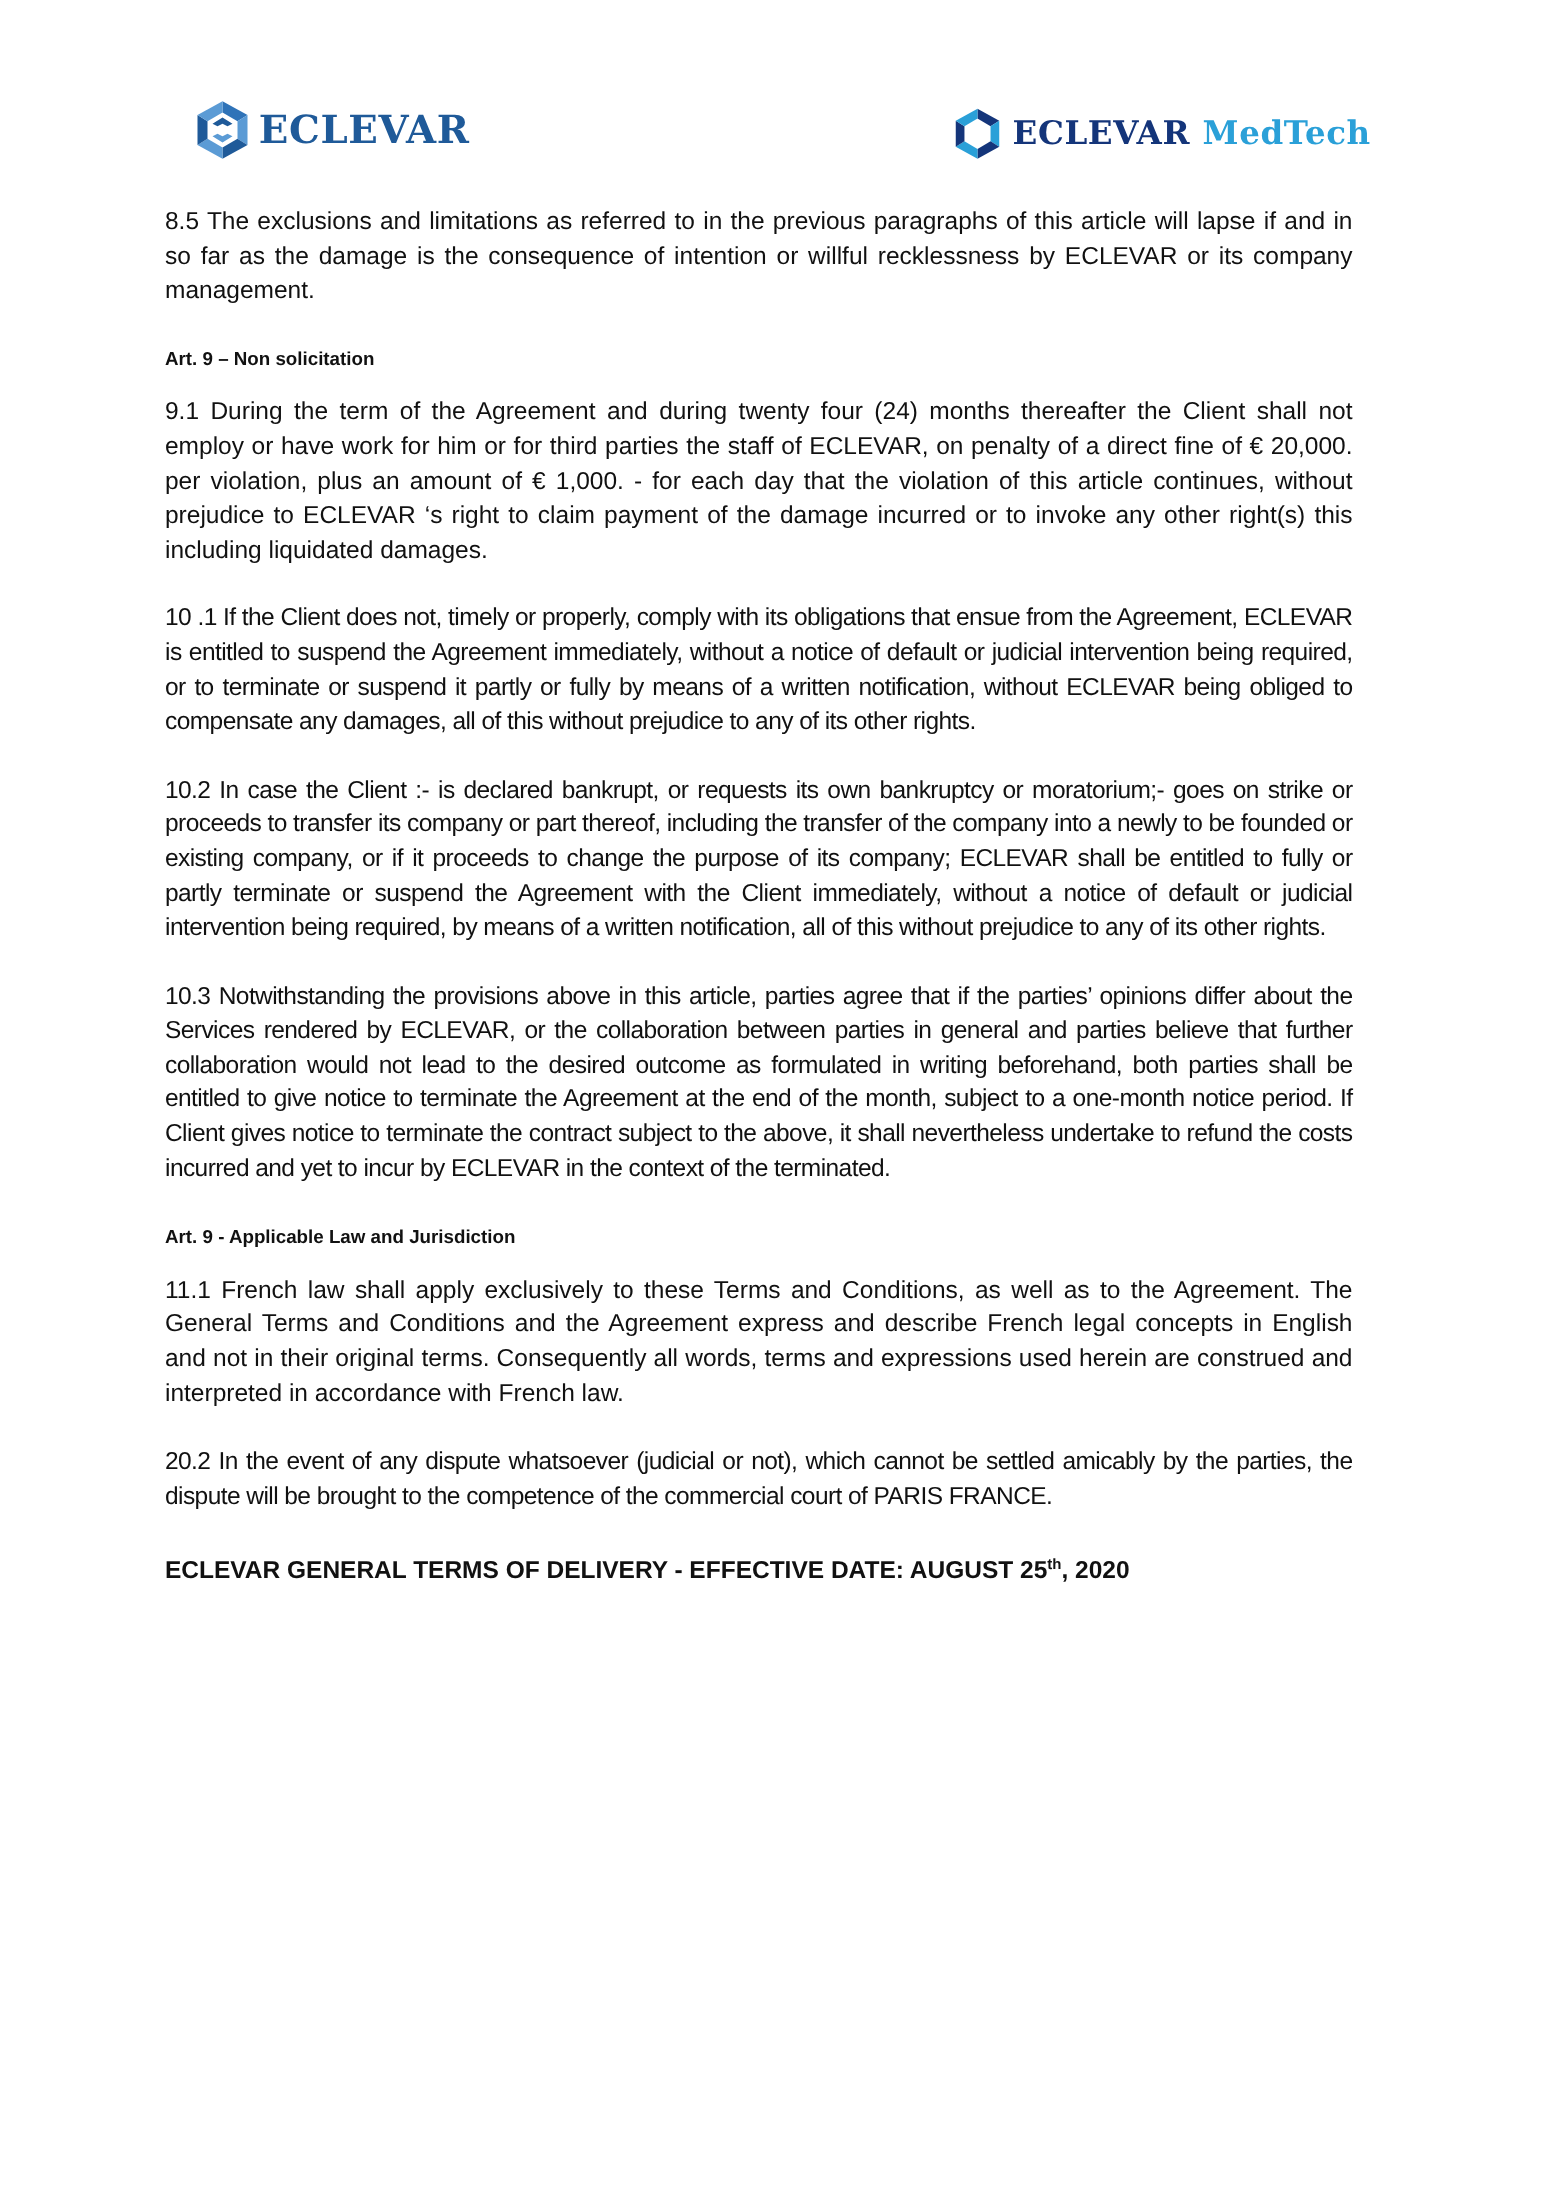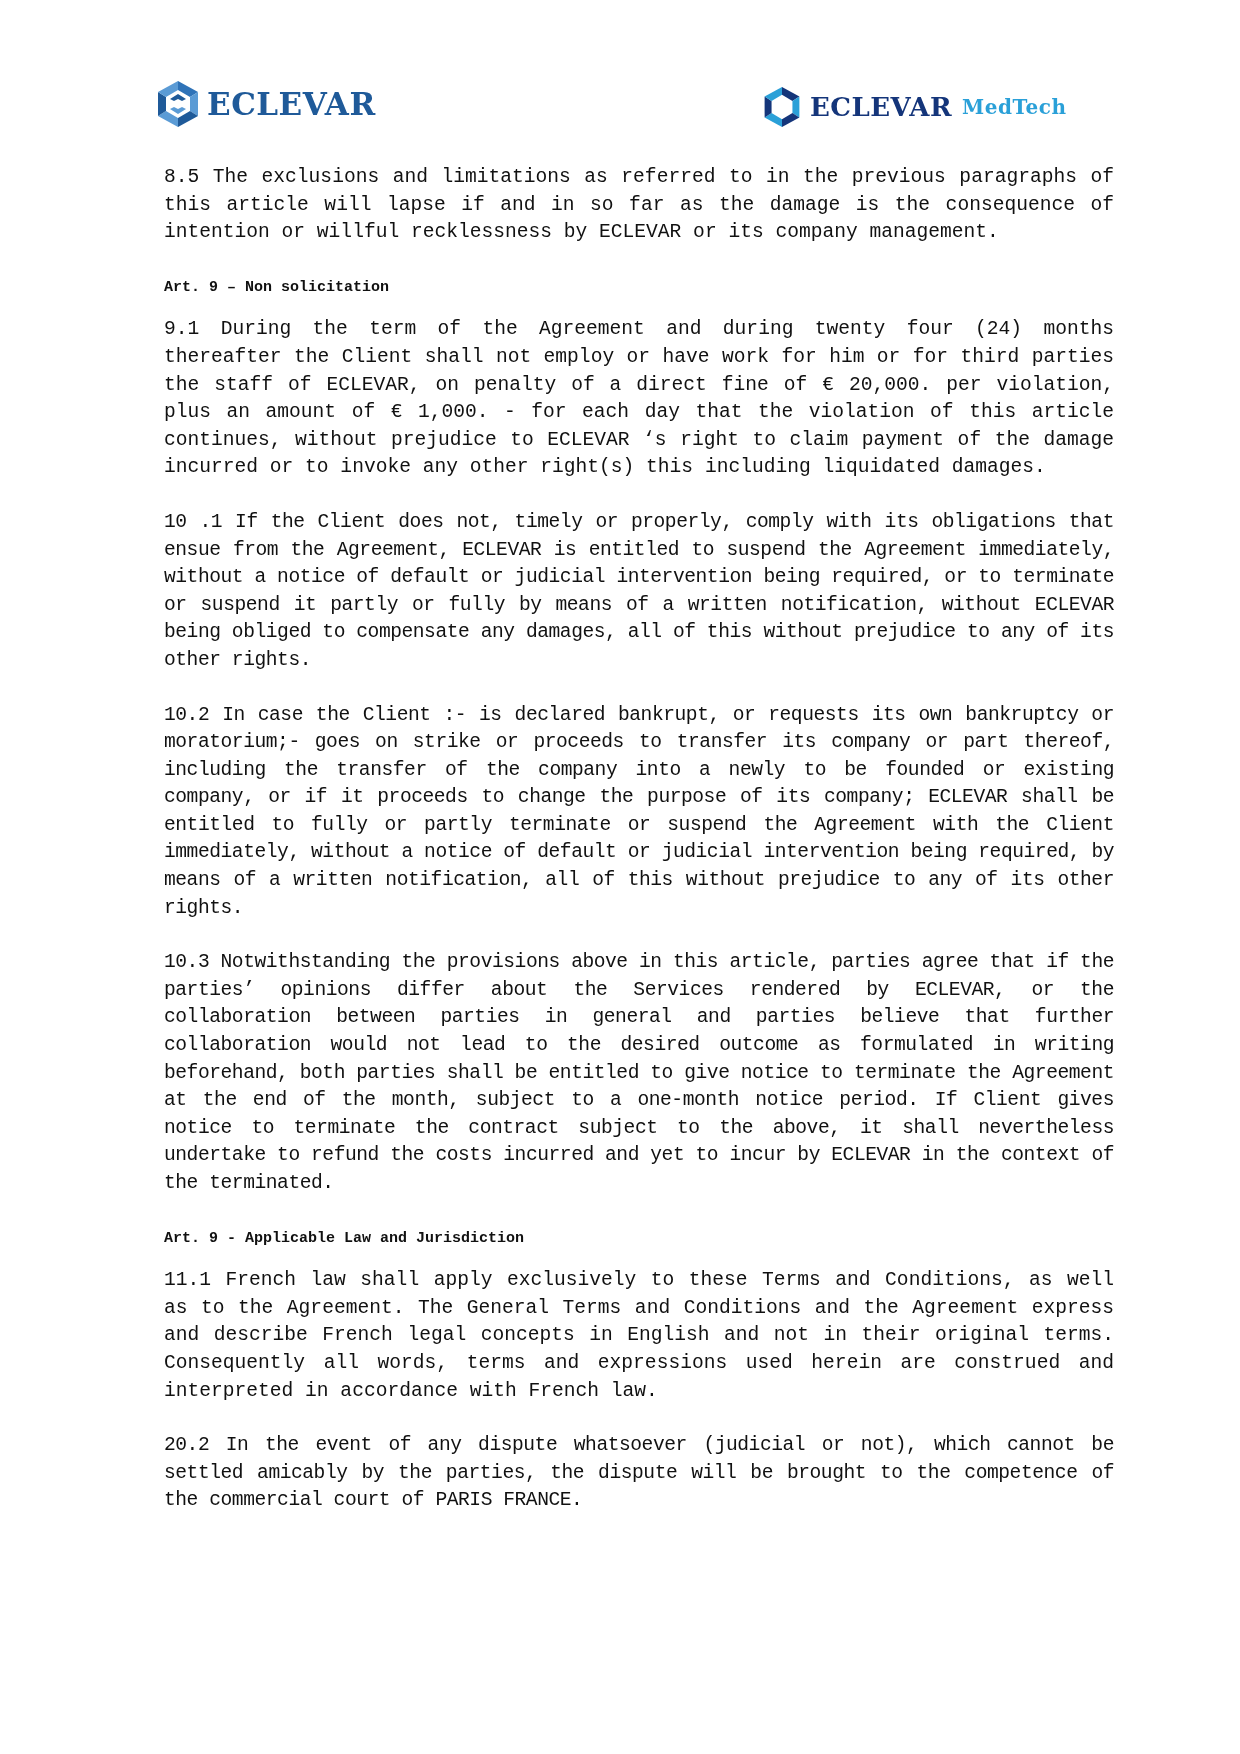--- a/index.html
+++ b/index.html
@@ -3,22 +3,22 @@
 <meta charset="utf-8">
 <style>
   html, body { margin: 0; padding: 0; background: #ffffff; }
   body { width: 1240px; height: 1754px; position: relative; overflow: hidden; }
   .page { position: absolute; left: 0; top: 0; width: 1240px; height: 1252px; background: #fff; }
   .logo-left { position: absolute; left: 155px; top: 76px; height: 56px; display: flex; align-items: center; }
   .logo-right { position: absolute; left: 762px; top: 84px; height: 46px; display: flex; align-items: center; }
   .logo-text { font-family: "DejaVu Serif", serif; font-weight: bold; letter-spacing: 0.5px; }
   .logo-left .logo-text { font-size: 31px; color: #1f5a99; margin-left: 6px; }
   .logo-right .logo-text { font-size: 26px; color: #14357a; margin-left: 8px; }
-  .logo-right .logo-sub { font-family: "DejaVu Serif", serif; font-weight: bold; font-size: 20px; color: #2aa0d8; margin-left: 10px; letter-spacing: 0.5px; }
-  .content { position: absolute; left: 164px; top: 164px; width: 950px; font-family: Liberation Mono, monospace; font-size: 19.6px; line-height: 27.6px; color: #111; }
+  .logo-right .logo-sub { font-family: "DejaVu Serif", serif; font-weight: bold; font-size: 26px; color: #2aa0d8; margin-left: 10px; letter-spacing: 0.5px; }
+  .content { position: absolute; left: 132px; top: 164px; width: 950px; font-family: Liberation Sans, sans-serif; font-size: 19.6px; line-height: 27.6px; color: #111; }
   .content p { margin: 0 0 27px 0; text-align: justify; }
   .content h2 { margin: 0 0 15px 0; font-size: 15px; font-weight: bold; line-height: 27.6px; }
   .footer-line { font-weight: bold; font-size: 19.6px; margin-top: 2px; }
   .footer-line sup { font-size: 12px; }
   .tight { letter-spacing: -0.45px; }
 </style>
 </head>
 <body>
 
 <div class="page">
@@ -58,14 +58,15 @@
     <p>9.1 During the term of the Agreement and during twenty four (24) months thereafter the Client shall not employ or have work for him or for third parties the staff of ECLEVAR, on penalty of a direct fine of € 20,000. per violation, plus an amount of € 1,000. - for each day that the violation of this article continues, without prejudice to ECLEVAR ‘s right to claim payment of the damage incurred or to invoke any other right(s) this including liquidated damages.</p>
 
     <p class="tight">10 .1 If the Client does not, timely or properly, comply with its obligations that ensue from the Agreement, ECLEVAR is entitled to suspend the Agreement immediately, without a notice of default or judicial intervention being required, or to terminate or suspend it partly or fully by means of a written notification, without ECLEVAR being obliged to compensate any damages, all of this without prejudice to any of its other rights.</p>
     <p class="tight">10.2 In case the Client :- is declared bankrupt, or requests its own bankruptcy or moratorium;- goes on strike or proceeds to transfer its company or part thereof, including the transfer of the company into a newly to be founded or existing company, or if it proceeds to change the purpose of its company; ECLEVAR shall be entitled to fully or partly terminate or suspend the Agreement with the Client immediately, without a notice of default or judicial intervention being required, by means of a written notification, all of this without prejudice to any of its other rights.</p>
     <p class="tight">10.3 Notwithstanding the provisions above in this article, parties agree that if the parties’ opinions differ about the Services rendered by ECLEVAR, or the collaboration between parties in general and parties believe that further collaboration would not lead to the desired outcome as formulated in writing beforehand, both parties shall be entitled to give notice to terminate the Agreement at the end of the month, subject to a one-month notice period. If Client gives notice to terminate the contract subject to the above, it shall nevertheless undertake to refund the costs incurred and yet to incur by ECLEVAR in the context of the terminated.</p>
 
     <h2>Art. 9 - Applicable Law and Jurisdiction</h2>
     <p>11.1 French law shall apply exclusively to these Terms and Conditions, as well as to the Agreement. The General Terms and Conditions and the Agreement express and describe French legal concepts in English and not in their original terms. Consequently all words, terms and expressions used herein are construed and interpreted in accordance with French law.</p>
     <p class="tight">20.2 In the event of any dispute whatsoever (judicial or not), which cannot be settled amicably by the parties, the dispute will be brought to the competence of the commercial court of PARIS FRANCE.</p>
 
+    <div class="footer-line"><span>ECLEVAR GENERAL TERMS OF DELIVERY - EFFECTIVE DATE: AUGUST 25</span><sup>th</sup><span>, 2020</span></div>
   </div>
 </div>
 
 </body></html>

